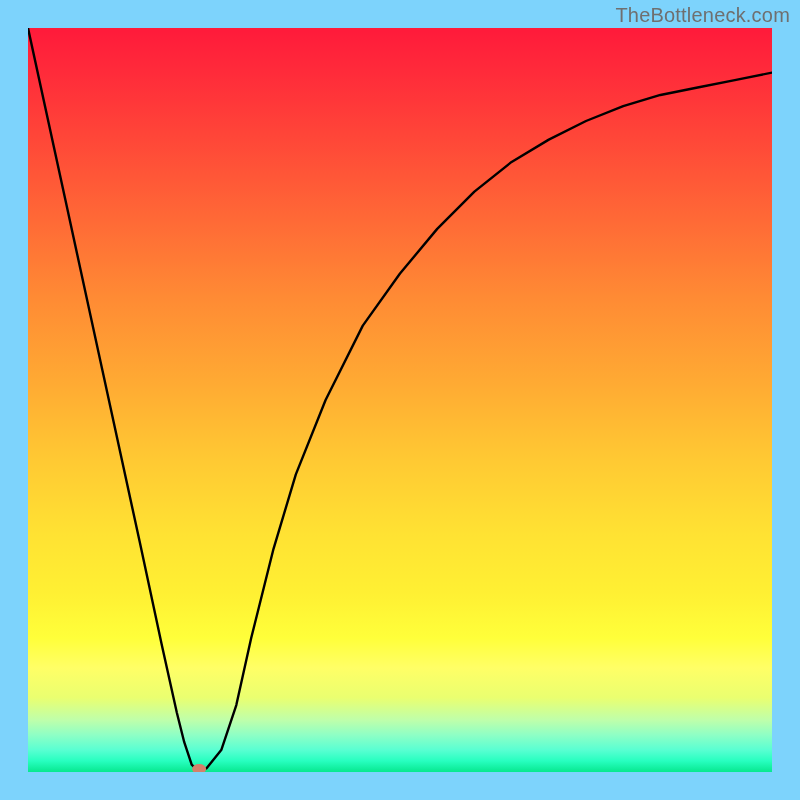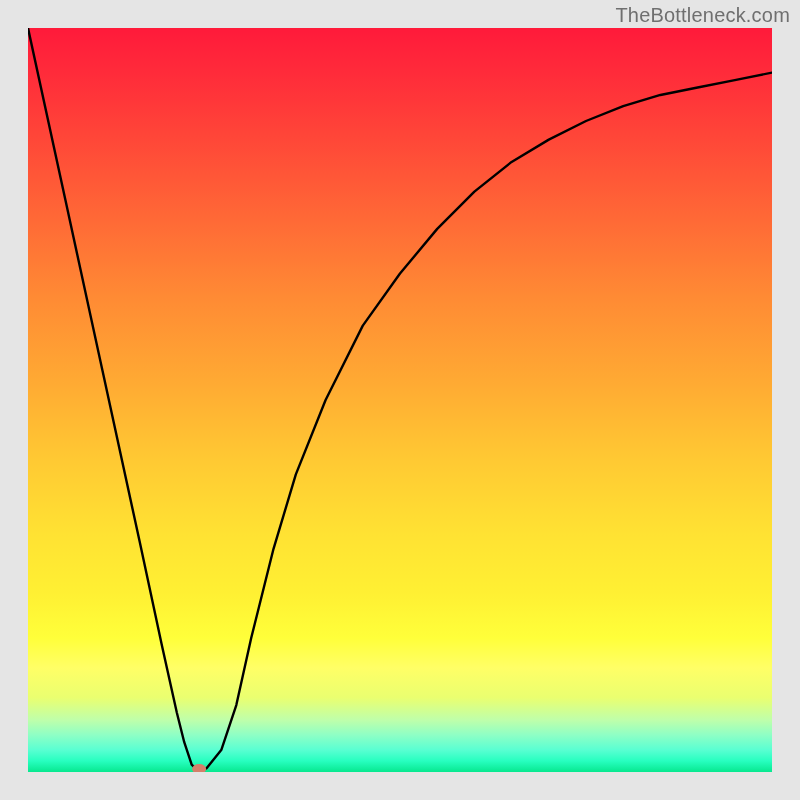--- a/index.html
+++ b/index.html
@@ -8,21 +8,21 @@
     width: 800px;
     height: 800px;
     overflow: hidden;
     background: #000;
     font-family: Arial, Helvetica, sans-serif;
   }
   .chart-container {
     position: relative;
     width: 800px;
     height: 800px;
-    background: #e5e5e5;
+    background: #7dd3fc;
   }
   .plot-area {
     position: absolute;
     left: 28px;
     top: 28px;
     width: 744px;
     height: 744px;
     overflow: hidden;
   }
   .gradient-bg {

